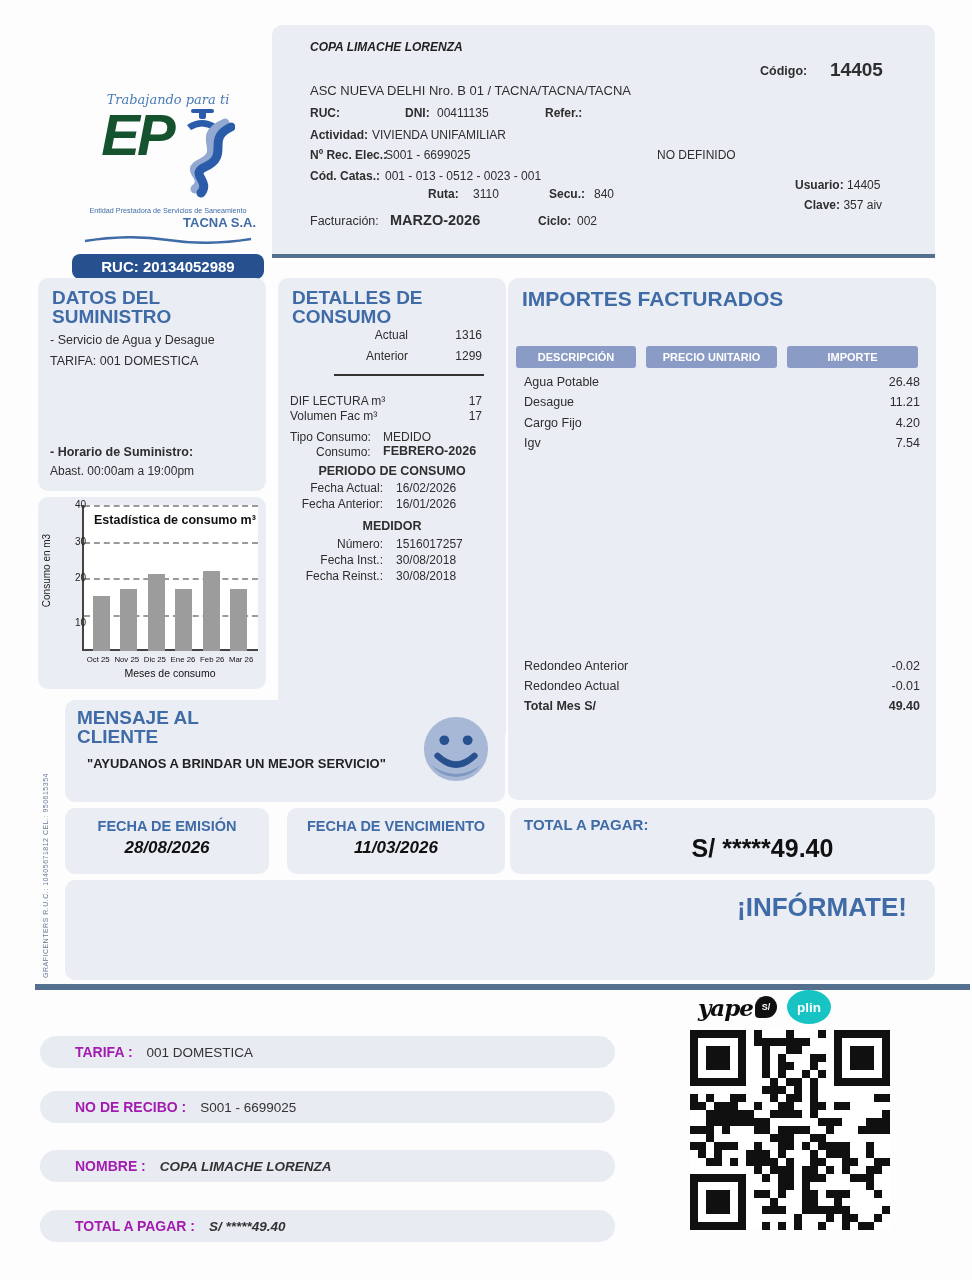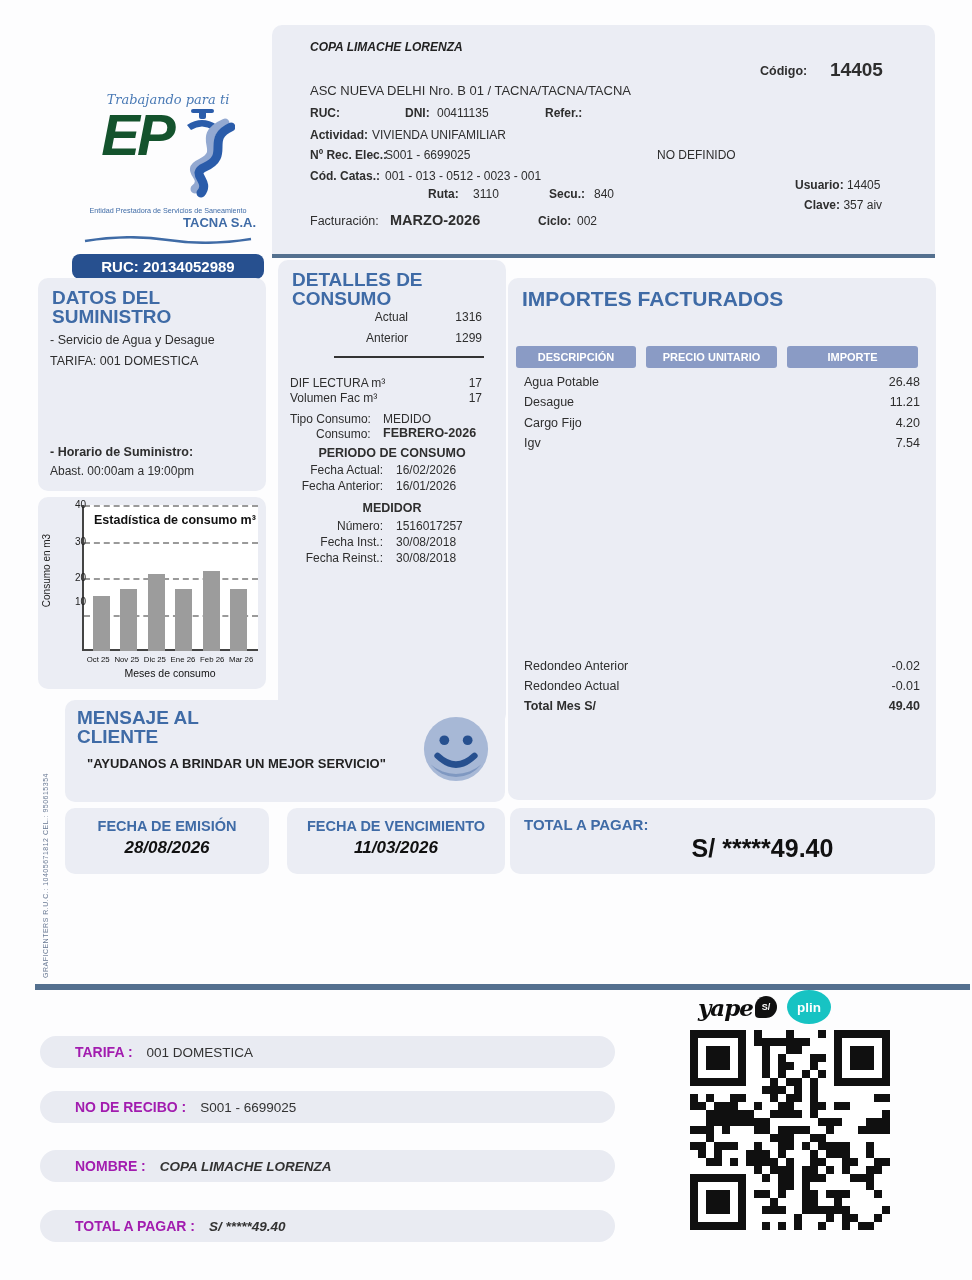--- a/index.html
+++ b/index.html
@@ -21,21 +21,21 @@
   .tagline { font-family:"DejaVu Serif", serif; font-style:italic; color:#4a7ab5; font-size:13px; margin-bottom:2px; }
   .brandrow { display:flex; align-items:flex-start; justify-content:center; }
   .brand-ep { font-size:58px; font-weight:bold; color:#14532d; letter-spacing:-3px; line-height:0.9; font-style:italic; }
   .logo-sub { font-size:7.2px; font-weight:normal; color:#3f6ba6; margin-top:1px; }
   .logo-co { font-size:13px; font-weight:bold; color:#3f6ba6; text-align:right; padding-right:8px; }
   .ruc-badge { margin-top:6px; background:#27508f; color:#fff; font-weight:bold; font-size:15px; border-radius:8px; padding:4px 0; }
 
   
   .datos { left:38px; top:278px; width:228px; height:213px; }
   .chartp { left:38px; top:497px; width:228px; height:192px; }
-  .consumo { left:278px; top:260px; width:228px; height:464px; }
+  .consumo { left:278px; top:278px; width:228px; height:464px; }
   .importes { left:508px; top:278px; width:428px; height:522px; }
   .kv { position:absolute; font-size:12px; white-space:nowrap; }
 
   
   .plot { position:absolute; left:44px; top:8px; width:176px; height:146px; background:#fff; border-left:2px solid #444; border-bottom:2px solid #444; }
   .gridline { position:absolute; left:0; width:100%; border-top:2px dashed #9a9a9a; }
   .ytick { position:absolute; right:180px; font-size:10px; color:#222; }
   .bars { position:absolute; left:44px; top:8px; width:176px; height:146px; display:flex; align-items:flex-end; justify-content:space-evenly; }
   .bar { width:17px; }
   .xlabels { position:absolute; left:44px; top:158px; width:176px; display:flex; justify-content:space-evenly; }
@@ -175,21 +175,21 @@
     <div class="ylab">Consumo en m3</div>
     <div class="xlabels">
         <span>Oct 25</span>
         <span>Nov 25</span>
         <span>Dic 25</span>
         <span>Ene 26</span>
         <span>Feb 26</span>
         <span>Mar 26</span>
       </div>
     <div class="xlab">Meses de consumo</div>
-  <div class="ytick" style="top: 99px;">10</div>
+  <div class="ytick" style="top: 120px;">10</div>
       <div class="ytick" style="top: 75px;">20</div>
       <div class="ytick" style="top: 38.5px;">30</div>
       <div class="ytick" style="top: 2px;">40</div>
     </div>
 
   <div class="panel consumo">
     <div class="sec-title abs" style="left:14px; top:10px;">
       <div>DETALLES DE</div>
       <div>CONSUMO</div>
     </div>
@@ -282,20 +282,23 @@
   </div>
   <div class="datebox" style="left:287px; width:218px;">
     <div class="lab">FECHA DE VENCIMIENTO</div>
     <div class="val">11/03/2026</div>
   </div>
   <div class="totalbox">
     <div class="lab">TOTAL A PAGAR:</div>
     <div class="amt">S/ *****49.40</div>
   </div>
 
+  <div class="panel informate">
+    <div class="txt">¡INFÓRMATE!</div>
+  </div>
 
   <div class="credit">GRAFICENTERS   R.U.C.: 10405671812  CEL.: 950615354</div>
 
   <div class="separator"></div>
 
   <div class="payrow">
     <span style="display:flex; align-items:center;">
       <span class="yape-text">yape</span>
       <span class="yape-bubble">S/</span>
     </span>

